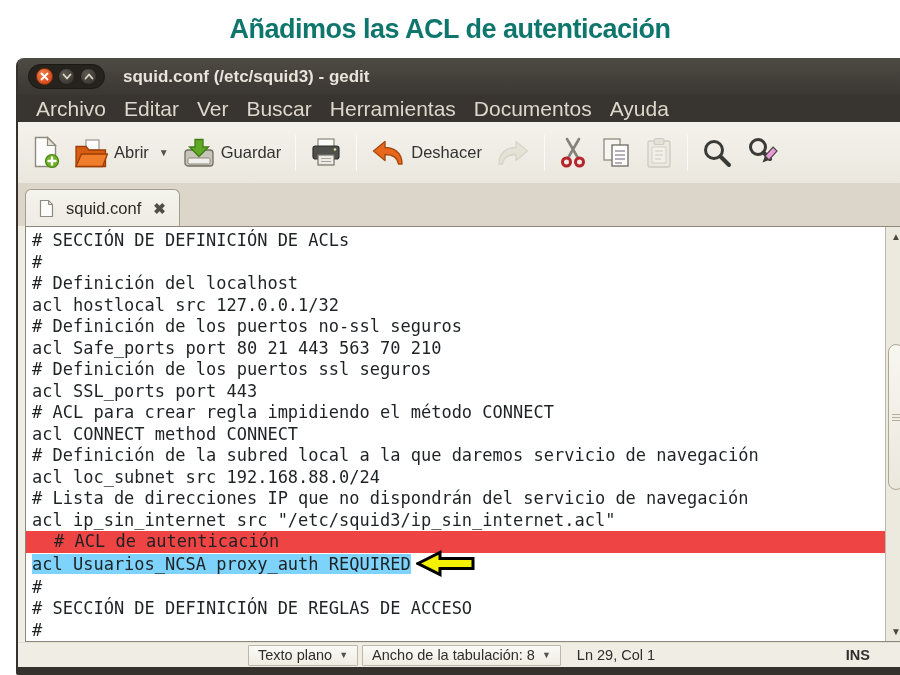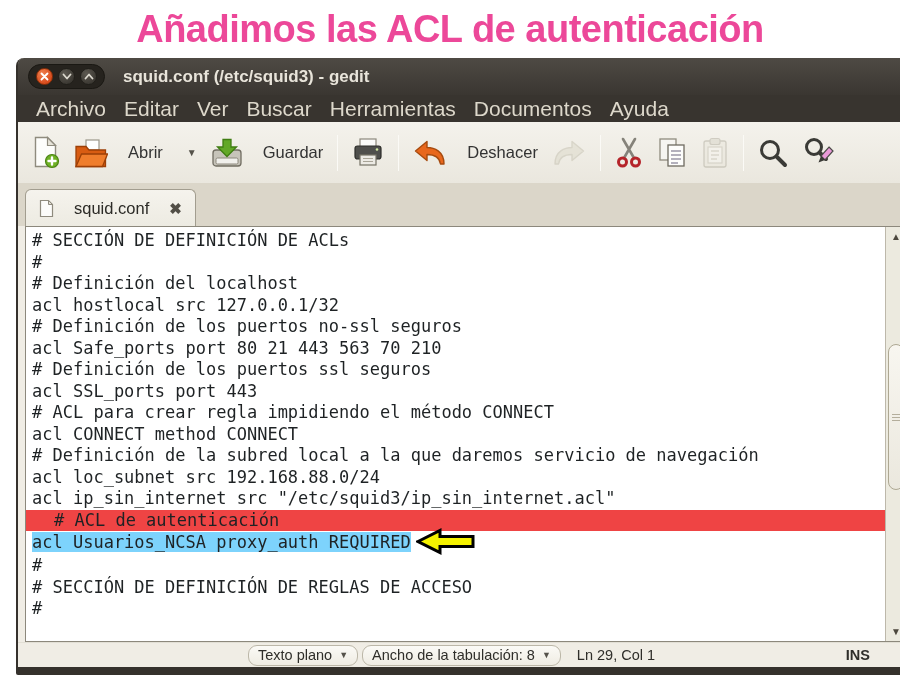--- a/index.html
+++ b/index.html
@@ -2,21 +2,21 @@
 <html><head>
 <meta charset="utf-8">
 <style>
   * { margin:0; padding:0; box-sizing:border-box; }
   html,body { background:#ffffff; }
   .stage { position:relative; width:900px; height:675px; background:#ffffff; overflow:hidden;
            font-family:"Liberation Sans", sans-serif; }
 
   
   .slide-title { height:58px; display:flex; align-items:center; justify-content:center;
-                 font-size:38px; font-weight:600; color:#ec4899; letter-spacing:-0.5px; }
+                 font-size:27px; font-weight:600; color:#0f766e; letter-spacing:-0.5px; }
 
   
   .window { position:absolute; left:16px; top:58px; width:900px; height:617px;
             border-left:2px solid #35312c; border-right:2px solid #35312c; border-bottom:8px solid #35312c;
             border-radius:8px 8px 2px 2px; background:#f0ede5; display:flex; flex-direction:column; }
 
   
   .titlebar { height:37px; flex:0 0 37px; background:linear-gradient(#4e4a44,#3a3631);
               border-radius:6px 6px 0 0; display:flex; align-items:center; padding:0 10px; }
   .wm-pill { display:flex; align-items:center; gap:5px; background:#26231e; border:1px solid #1a1813;
@@ -26,30 +26,30 @@
   .wm-gray  { background:radial-gradient(circle at 35% 30%, #5c5850, #3b3832 75%); border:1px solid #211f1a; }
   .titlebar-title { margin-left:18px; font-size:17px; font-weight:bold; color:#e8e4da; }
 
   
   .menubar { height:27px; flex:0 0 27px; background:#38342f; display:flex; align-items:center; padding-left:9px; }
   .menu-item { color:#ddd8cb; font-size:21px; padding:0 9px; cursor:default; }
 
   
   .toolbar { height:61px; flex:0 0 61px; background:linear-gradient(#f4f2ec,#eae7de);
              display:flex; align-items:center; padding:0 8px; }
-  .tb-btn { display:flex; align-items:center; gap:20px; padding:4px 7px; border-radius:4px;
+  .tb-btn { display:flex; align-items:center; gap:6px; padding:4px 7px; border-radius:4px;
             font-size:16.5px; color:#333; }
   .tb-sep { width:1px; height:36px; background:#cfcaba; border-right:1px solid #fbfaf6; margin:0 7px; }
   .tb-caret { font-size:10px; color:#55524a; margin-left:4px; }
   .disabled { opacity:.45; }
 
   
   .tabbar { height:43px; flex:0 0 43px; background:#dbd6c9; padding:6px 7px 0 7px; display:flex;
             border-bottom:0; }
-  .tab { display:flex; align-items:center; gap:20px; height:37px; padding:0 13px;
+  .tab { display:flex; align-items:center; gap:12px; height:37px; padding:0 13px;
          background:linear-gradient(#f5f3ed,#edebe2); border:1px solid #a29d8f; border-bottom:none;
          border-radius:6px 6px 0 0; }
   .tab-label { font-size:16.5px; color:#2c2b27; }
   .tab-close { font-size:15px; color:#514e46; font-weight:bold; line-height:1; }
 
   
   .content { flex:1 1 auto; display:flex; padding:0 7px; min-height:0; }
   .editor-frame { flex:1 1 auto; display:flex; border:1px solid #8c887c; background:#ffffff; min-width:0; }
   .editor { flex:1 1 auto; overflow:hidden; padding-top:3px; }
   .line { font-family:"DejaVu Sans Mono", monospace; font-size:17px; font-weight:normal; line-height:21.5px;
@@ -65,21 +65,21 @@
   .sb-track { flex:1 1 auto; position:relative; margin:0 2px; }
   .sb-thumb { position:absolute; left:0; right:0; top:26%; height:39%;
               background:linear-gradient(#f8f6f0,#ebe8de); border:1px solid #aea893; border-radius:9px;
               display:flex; flex-direction:column; align-items:center; justify-content:center; gap:2px; }
   .sb-grip { width:8px; height:1px; background:#b4ae9c; }
 
   
   .statusbar { height:25px; flex:0 0 25px; background:#f0ede5; display:flex; align-items:center;
                font-size:14.5px; color:#2f2e2a; border-top:1px solid #e2dfd5; }
   .combo { display:flex; align-items:center; gap:7px; border:1px solid #bcb7a8;
-           background:linear-gradient(#fbfaf6,#efece3); border-radius:9px; padding:2px 9px; height:21px; }
+           background:linear-gradient(#fbfaf6,#efece3); border-radius:1px; padding:2px 9px; height:21px; }
   .combo-caret { font-size:9px; color:#55524a; }
   .combo-lang { margin-left:230px; }
   .combo-tab { margin-left:4px; }
   .status-pos { margin-left:16px; }
   .status-ins { margin-left:auto; margin-right:44px; font-weight:bold; }
   svg { display:block; }
 </style>
 </head>
 <body>
 
@@ -265,20 +265,21 @@
           <div class="line"># Definición del localhost</div>
           <div class="line">acl hostlocal src 127.0.0.1/32</div>
           <div class="line"># Definición de los puertos no-ssl seguros</div>
           <div class="line">acl Safe_ports port 80 21 443 563 70 210</div>
           <div class="line"># Definición de los puertos ssl seguros</div>
           <div class="line">acl SSL_ports port 443</div>
           <div class="line"># ACL para crear regla impidiendo el método CONNECT</div>
           <div class="line">acl CONNECT method CONNECT</div>
           <div class="line"># Definición de la subred local a la que daremos servicio de navegación</div>
           <div class="line">acl loc_subnet src 192.168.88.0/24</div>
+          <div class="line"># Lista de direcciones IP que no dispondrán del servicio de navegación</div>
           <div class="line">acl ip_sin_internet src "/etc/squid3/ip_sin_internet.acl"</div>
           <div class="line hl-full"># ACL de autenticación</div>
           <div class="line"><span class="hl-text">acl Usuarios_NCSA proxy_auth REQUIRED</span><svg class="annot-arrow" width="60" height="27" viewBox="0 0 60 27">
               <polygon points="2,13.5 24,2.5 24,8.5 57,8.5 57,18.5 24,18.5 24,24.5" fill="#f5f200" stroke="#000000" stroke-width="3" stroke-linejoin="miter"></polygon>
             </svg></div>
           <div class="line">#</div>
           <div class="line"># SECCIÓN DE DEFINICIÓN DE REGLAS DE ACCESO</div>
           <div class="line">#</div>
         </div>
         <div class="scrollbar">

